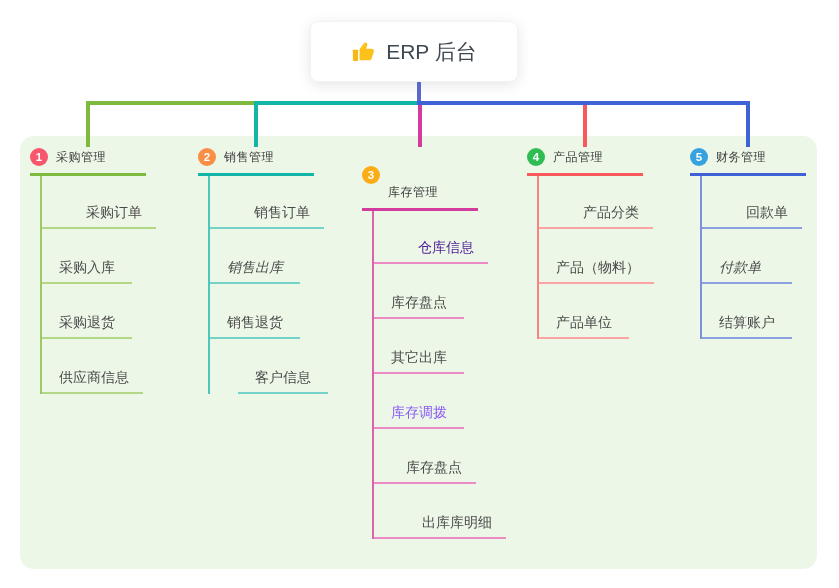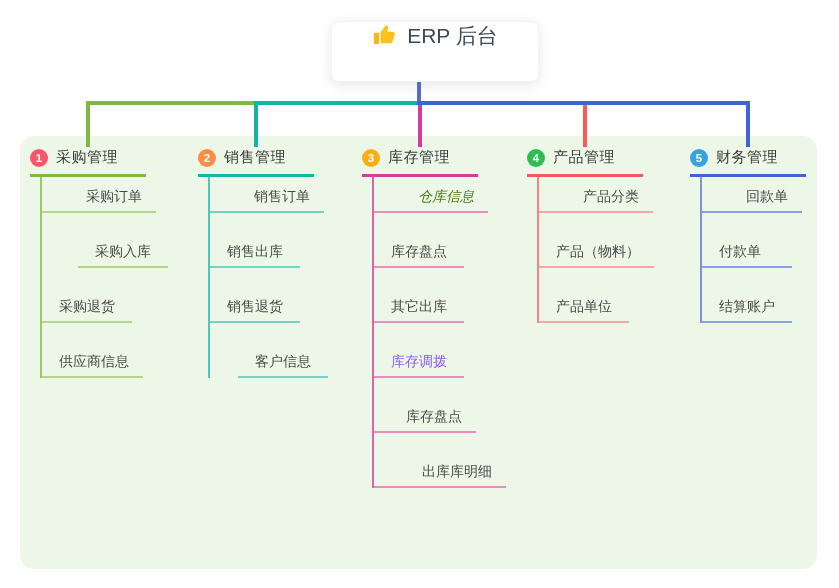--- a/index.html
+++ b/index.html
@@ -1,32 +1,32 @@
 <!DOCTYPE html>
 <html><head>
 <meta charset="utf-8">
 <style>
   html,body{margin:0;padding:0;background:#fff;font-family:"Liberation Sans","DejaVu Sans",sans-serif;}
   .stage{position:relative;width:839px;height:588px;background:#ffffff;overflow:hidden;}
   .panel{position:absolute;left:20px;top:136px;width:797px;height:433px;border-radius:14px;}
   .line{position:absolute;}
-  .root-node{position:absolute;left:331px;top:21px;width:208px;height:61px;background:#ffffff;
+  .root-node{position:absolute;left:310px;top:21px;width:208px;height:61px;background:#ffffff;
     border-radius:8px;box-shadow:0 3px 14px rgba(0,0,0,.10);border:1px solid #f3f3f3;box-sizing:border-box;
-    display:flex;justify-content:center;gap:10px;font-size:21px;color:#3d4852;cursor:default;}
+    display:flex;align-items:center;justify-content:center;gap:10px;font-size:21px;color:#3d4852;cursor:default;}
   .root-node svg{display:block;}
   .branch{position:absolute;top:148px;}
   .branch-header{display:flex;align-items:center;width:116px;padding-bottom:7px;border-bottom:3px solid #999;}
   .badge{width:18px;height:18px;border-radius:50%;color:#fff;font-size:11.5px;line-height:18px;
     text-align:center;margin-right:8px;flex:none;font-weight:bold;}
-  .branch-label{font-size:15px;color:#3c3c3c;letter-spacing:.5px;white-space:nowrap;}
+  .branch-label{font-size:12px;color:#3c3c3c;letter-spacing:.5px;white-space:nowrap;}
   .children{margin-left:10px;border-left:2px solid #ccc;}
   .child{height:55px;display:flex;align-items:flex-end;box-sizing:border-box;
     padding:0 14px 5px 17px;border-bottom:2px solid #ccc;width:max-content;min-width:90px;
     font-size:14px;color:#4a4a4a;white-space:nowrap;}
-  .children .child:first-child{height:36px;padding-left:44px;}
+  .children .child:first-child{height:53px;padding-left:44px;}
 </style>
 </head>
 <body>
 
 <div class="stage">
   <div class="panel" style="background: rgb(236, 247, 231);"></div>
 
   <div class="root-node">
     <span>
       <svg width="25" height="25" viewBox="0 0 24 24" aria-hidden="true">
@@ -50,44 +50,44 @@
     </div>
 
   <div id="branches-host">
       <div class="branch" style="left: 30px;">
         <div class="branch-header" style="border-bottom-color: rgb(125, 186, 62);">
           <span class="badge" style="background: rgb(248, 86, 109);">1</span>
           <span class="branch-label" style="color: rgb(60, 60, 60);">采购管理</span>
         </div>
         <div class="children" style="border-left-color: rgb(156, 201, 104);">
           <div class="child" style="border-bottom-color: rgb(178, 215, 133); color: rgb(74, 74, 74);">采购订单</div>
-          <div class="child" style="border-bottom-color: rgb(178, 215, 133); color: rgb(74, 74, 74); margin-left: 36px;">采购入库</div>
+          <div class="child" style="border-bottom-color: rgb(178, 215, 133); color: rgb(74, 74, 74);">采购入库</div>
           <div class="child" style="border-bottom-color: rgb(178, 215, 133); color: rgb(74, 74, 74);">采购退货</div>
           <div class="child" style="border-bottom-color: rgb(178, 215, 133); color: rgb(74, 74, 74);">供应商信息</div>
         </div>
       </div>
       <div class="branch" style="left: 198px;">
         <div class="branch-header" style="border-bottom-color: rgb(19, 181, 169);">
           <span class="badge" style="background: rgb(249, 143, 69);">2</span>
           <span class="branch-label" style="color: rgb(60, 60, 60);">销售管理</span>
         </div>
         <div class="children" style="border-left-color: rgb(79, 198, 187);">
           <div class="child" style="border-bottom-color: rgb(116, 210, 200); color: rgb(74, 74, 74);">销售订单</div>
-          <div class="child" style="border-bottom-color: rgb(116, 210, 200); color: rgb(74, 74, 74);">销售出库</div>
+          <div class="child" style="border-bottom-color: rgb(116, 210, 200); color: rgb(74, 74, 74); font-style: italic;">销售出库</div>
           <div class="child" style="border-bottom-color: rgb(116, 210, 200); color: rgb(74, 74, 74);">销售退货</div>
           <div class="child" style="border-bottom-color: rgb(116, 210, 200); color: rgb(74, 74, 74); margin-left: 28px;">客户信息</div>
         </div>
       </div>
       <div class="branch" style="left: 362px;">
         <div class="branch-header" style="border-bottom-color: rgb(211, 60, 156);">
           <span class="badge" style="background: rgb(251, 173, 24);">3</span>
-          <span class="branch-label" style="color: rgb(60, 60, 60);">库存管理</span>
+          <span class="branch-label" style="color: rgb(60, 60, 60); margin-top: 36px;">库存管理</span>
         </div>
         <div class="children" style="border-left-color: rgb(220, 99, 174);">
-          <div class="child" style="border-bottom-color: rgb(236, 138, 196); color: #4d7c0f; font-style: italic;">仓库信息</div>
+          <div class="child" style="border-bottom-color: rgb(236, 138, 196); color: #4c1d95;">仓库信息</div>
           <div class="child" style="border-bottom-color: rgb(236, 138, 196); color: rgb(74, 74, 74);">库存盘点</div>
           <div class="child" style="border-bottom-color: rgb(236, 138, 196); color: rgb(74, 74, 74);">其它出库</div>
           <div class="child" style="border-bottom-color: rgb(236, 138, 196); color: #8b5cf6;">库存调拨</div>
           <div class="child" style="border-bottom-color: rgb(236, 138, 196); color: rgb(74, 74, 74); padding-left: 32px;">库存盘点</div>
           <div class="child" style="border-bottom-color: rgb(236, 138, 196); color: rgb(74, 74, 74); padding-left: 48px;">出库库明细</div>
         </div>
       </div>
       <div class="branch" style="left: 527px;">
         <div class="branch-header" style="border-bottom-color: rgb(248, 90, 91);">
           <span class="badge" style="background: rgb(47, 189, 83);">4</span>
@@ -99,18 +99,18 @@
           <div class="child" style="border-bottom-color: rgb(251, 163, 162); color: rgb(74, 74, 74);">产品单位</div>
         </div>
       </div>
       <div class="branch" style="left: 690px;">
         <div class="branch-header" style="border-bottom-color: rgb(63, 99, 215);">
           <span class="badge" style="background: rgb(54, 162, 224);">5</span>
           <span class="branch-label" style="color: rgb(60, 60, 60);">财务管理</span>
         </div>
         <div class="children" style="border-left-color: rgb(123, 147, 222);">
           <div class="child" style="border-bottom-color: rgb(139, 160, 224); color: rgb(74, 74, 74);">回款单</div>
-          <div class="child" style="border-bottom-color: rgb(139, 160, 224); color: rgb(74, 74, 74);">付款单</div>
+          <div class="child" style="border-bottom-color: rgb(139, 160, 224); color: rgb(74, 74, 74); font-style: italic;">付款单</div>
           <div class="child" style="border-bottom-color: rgb(139, 160, 224); color: rgb(74, 74, 74); font-family: Liberation Mono, monospace;">结算账户</div>
         </div>
       </div>
     </div>
 </div>
 
 </body></html>

